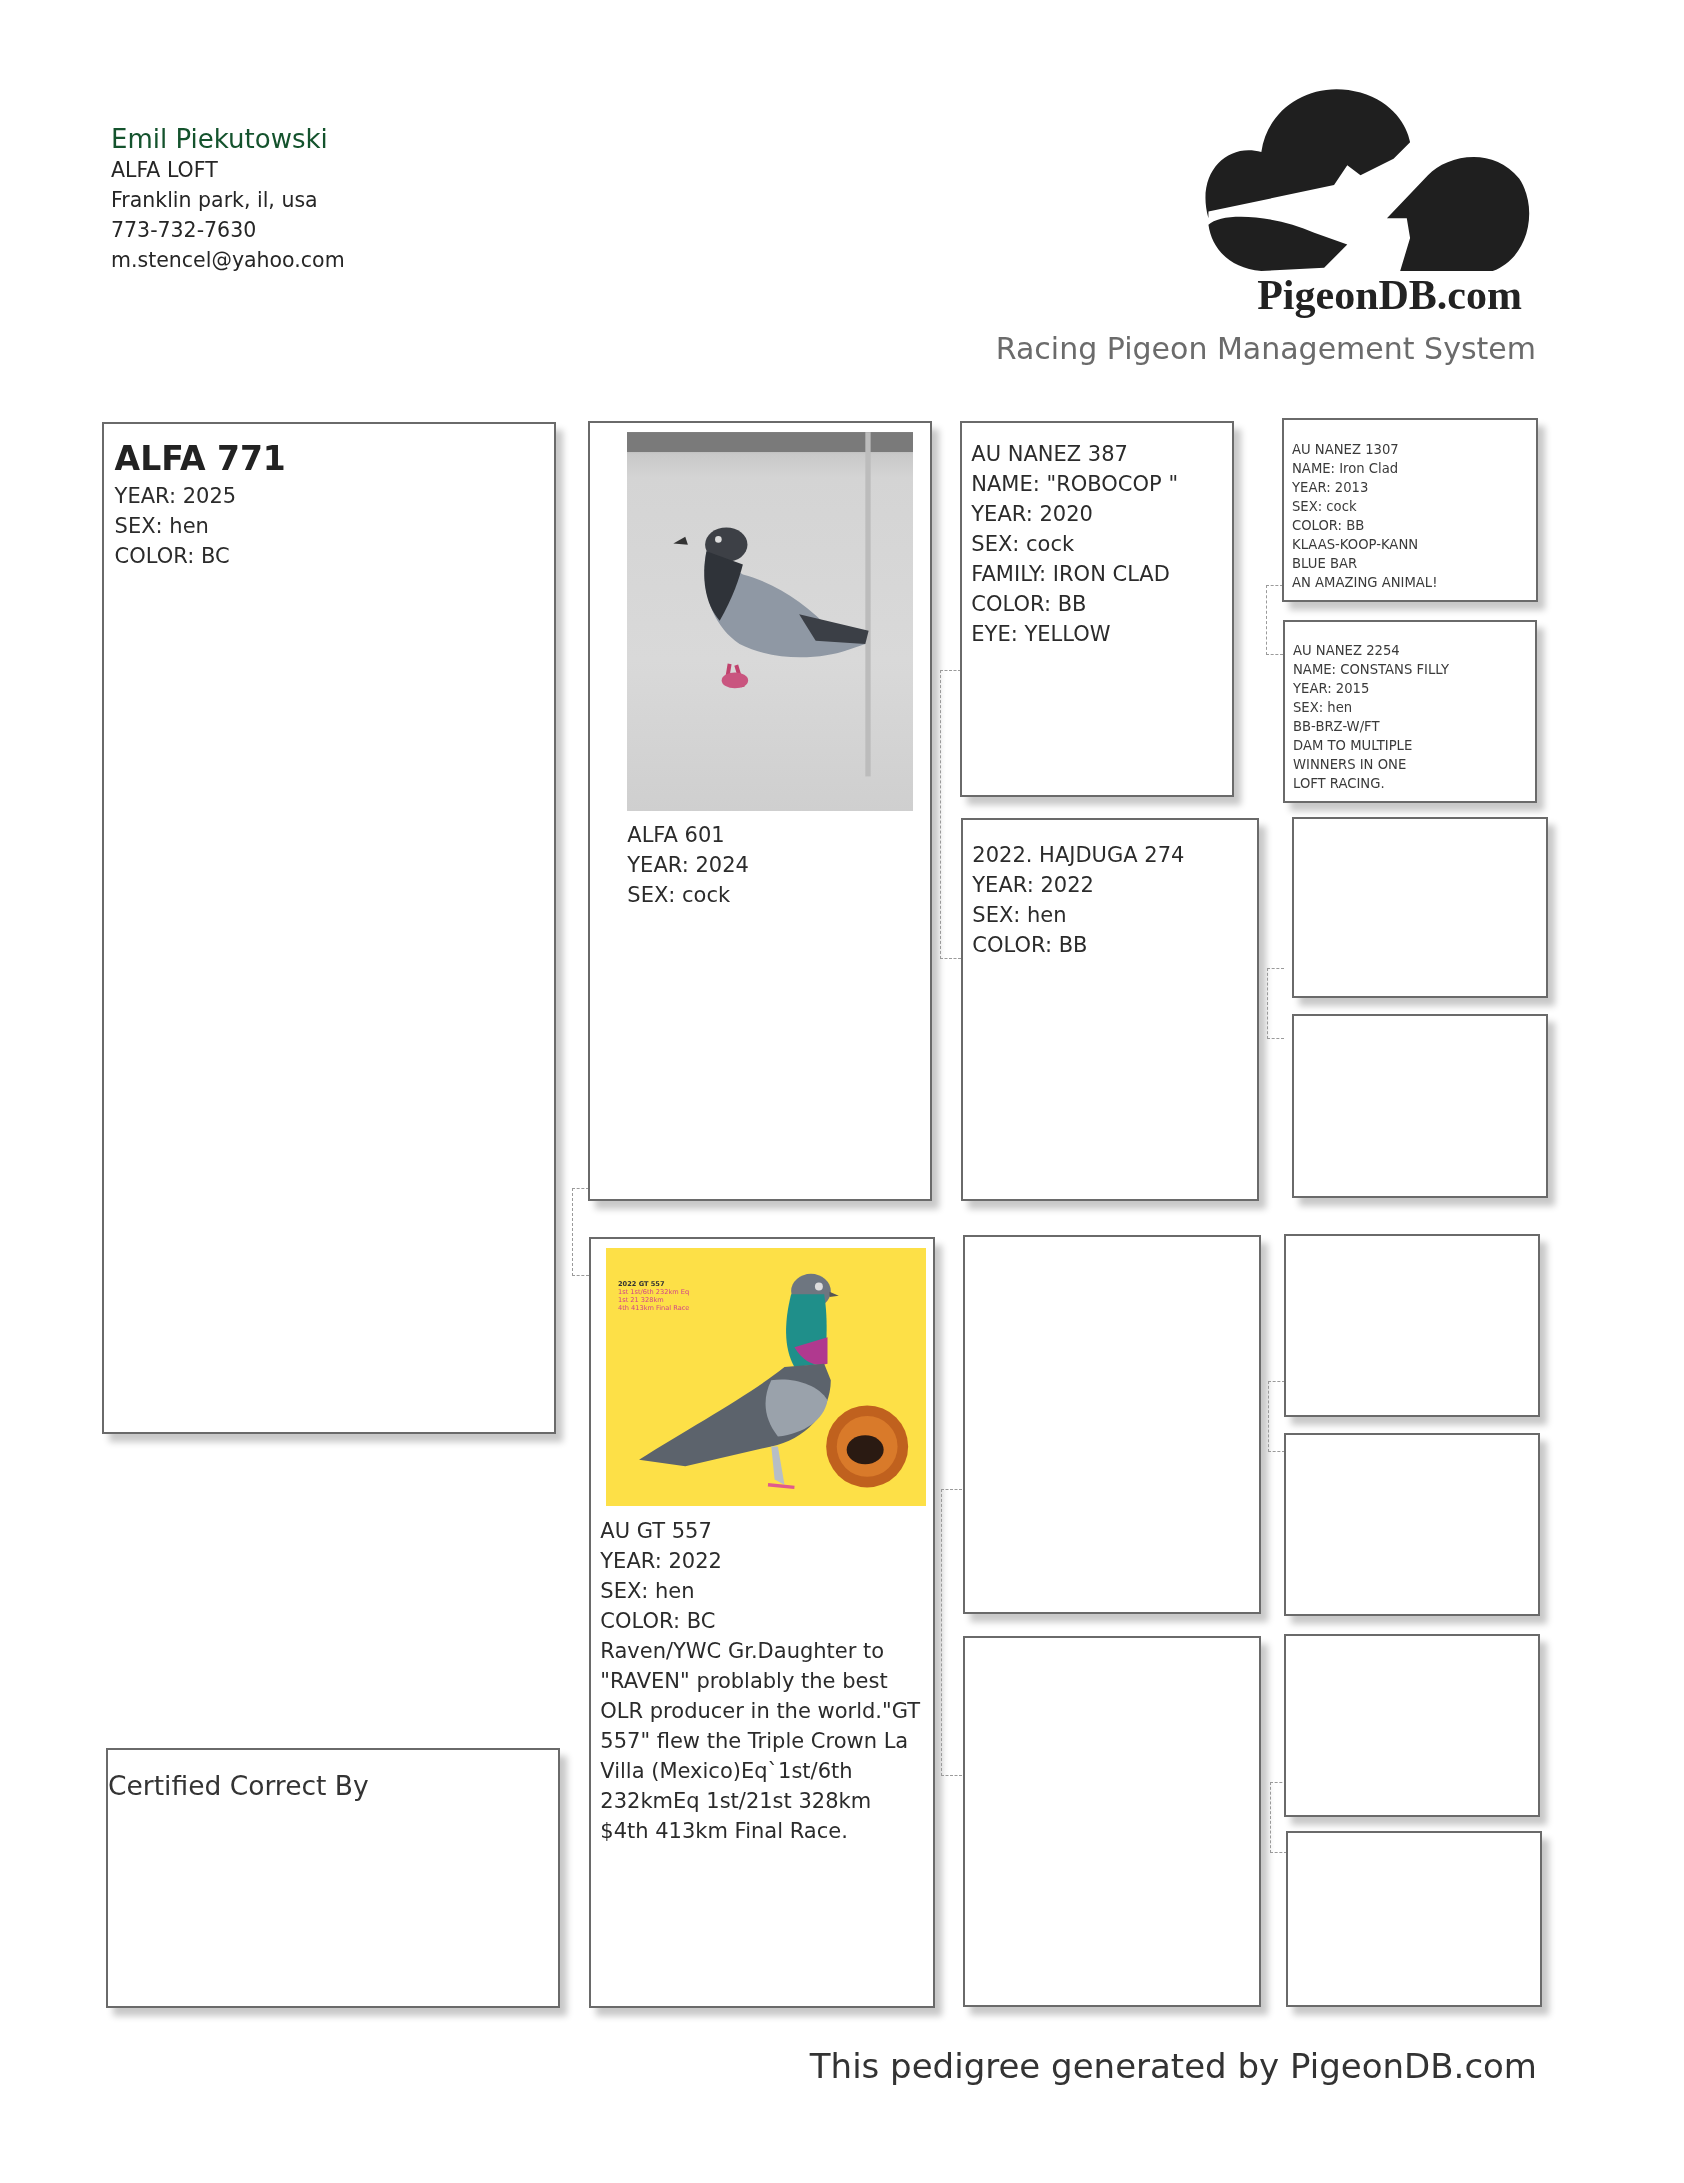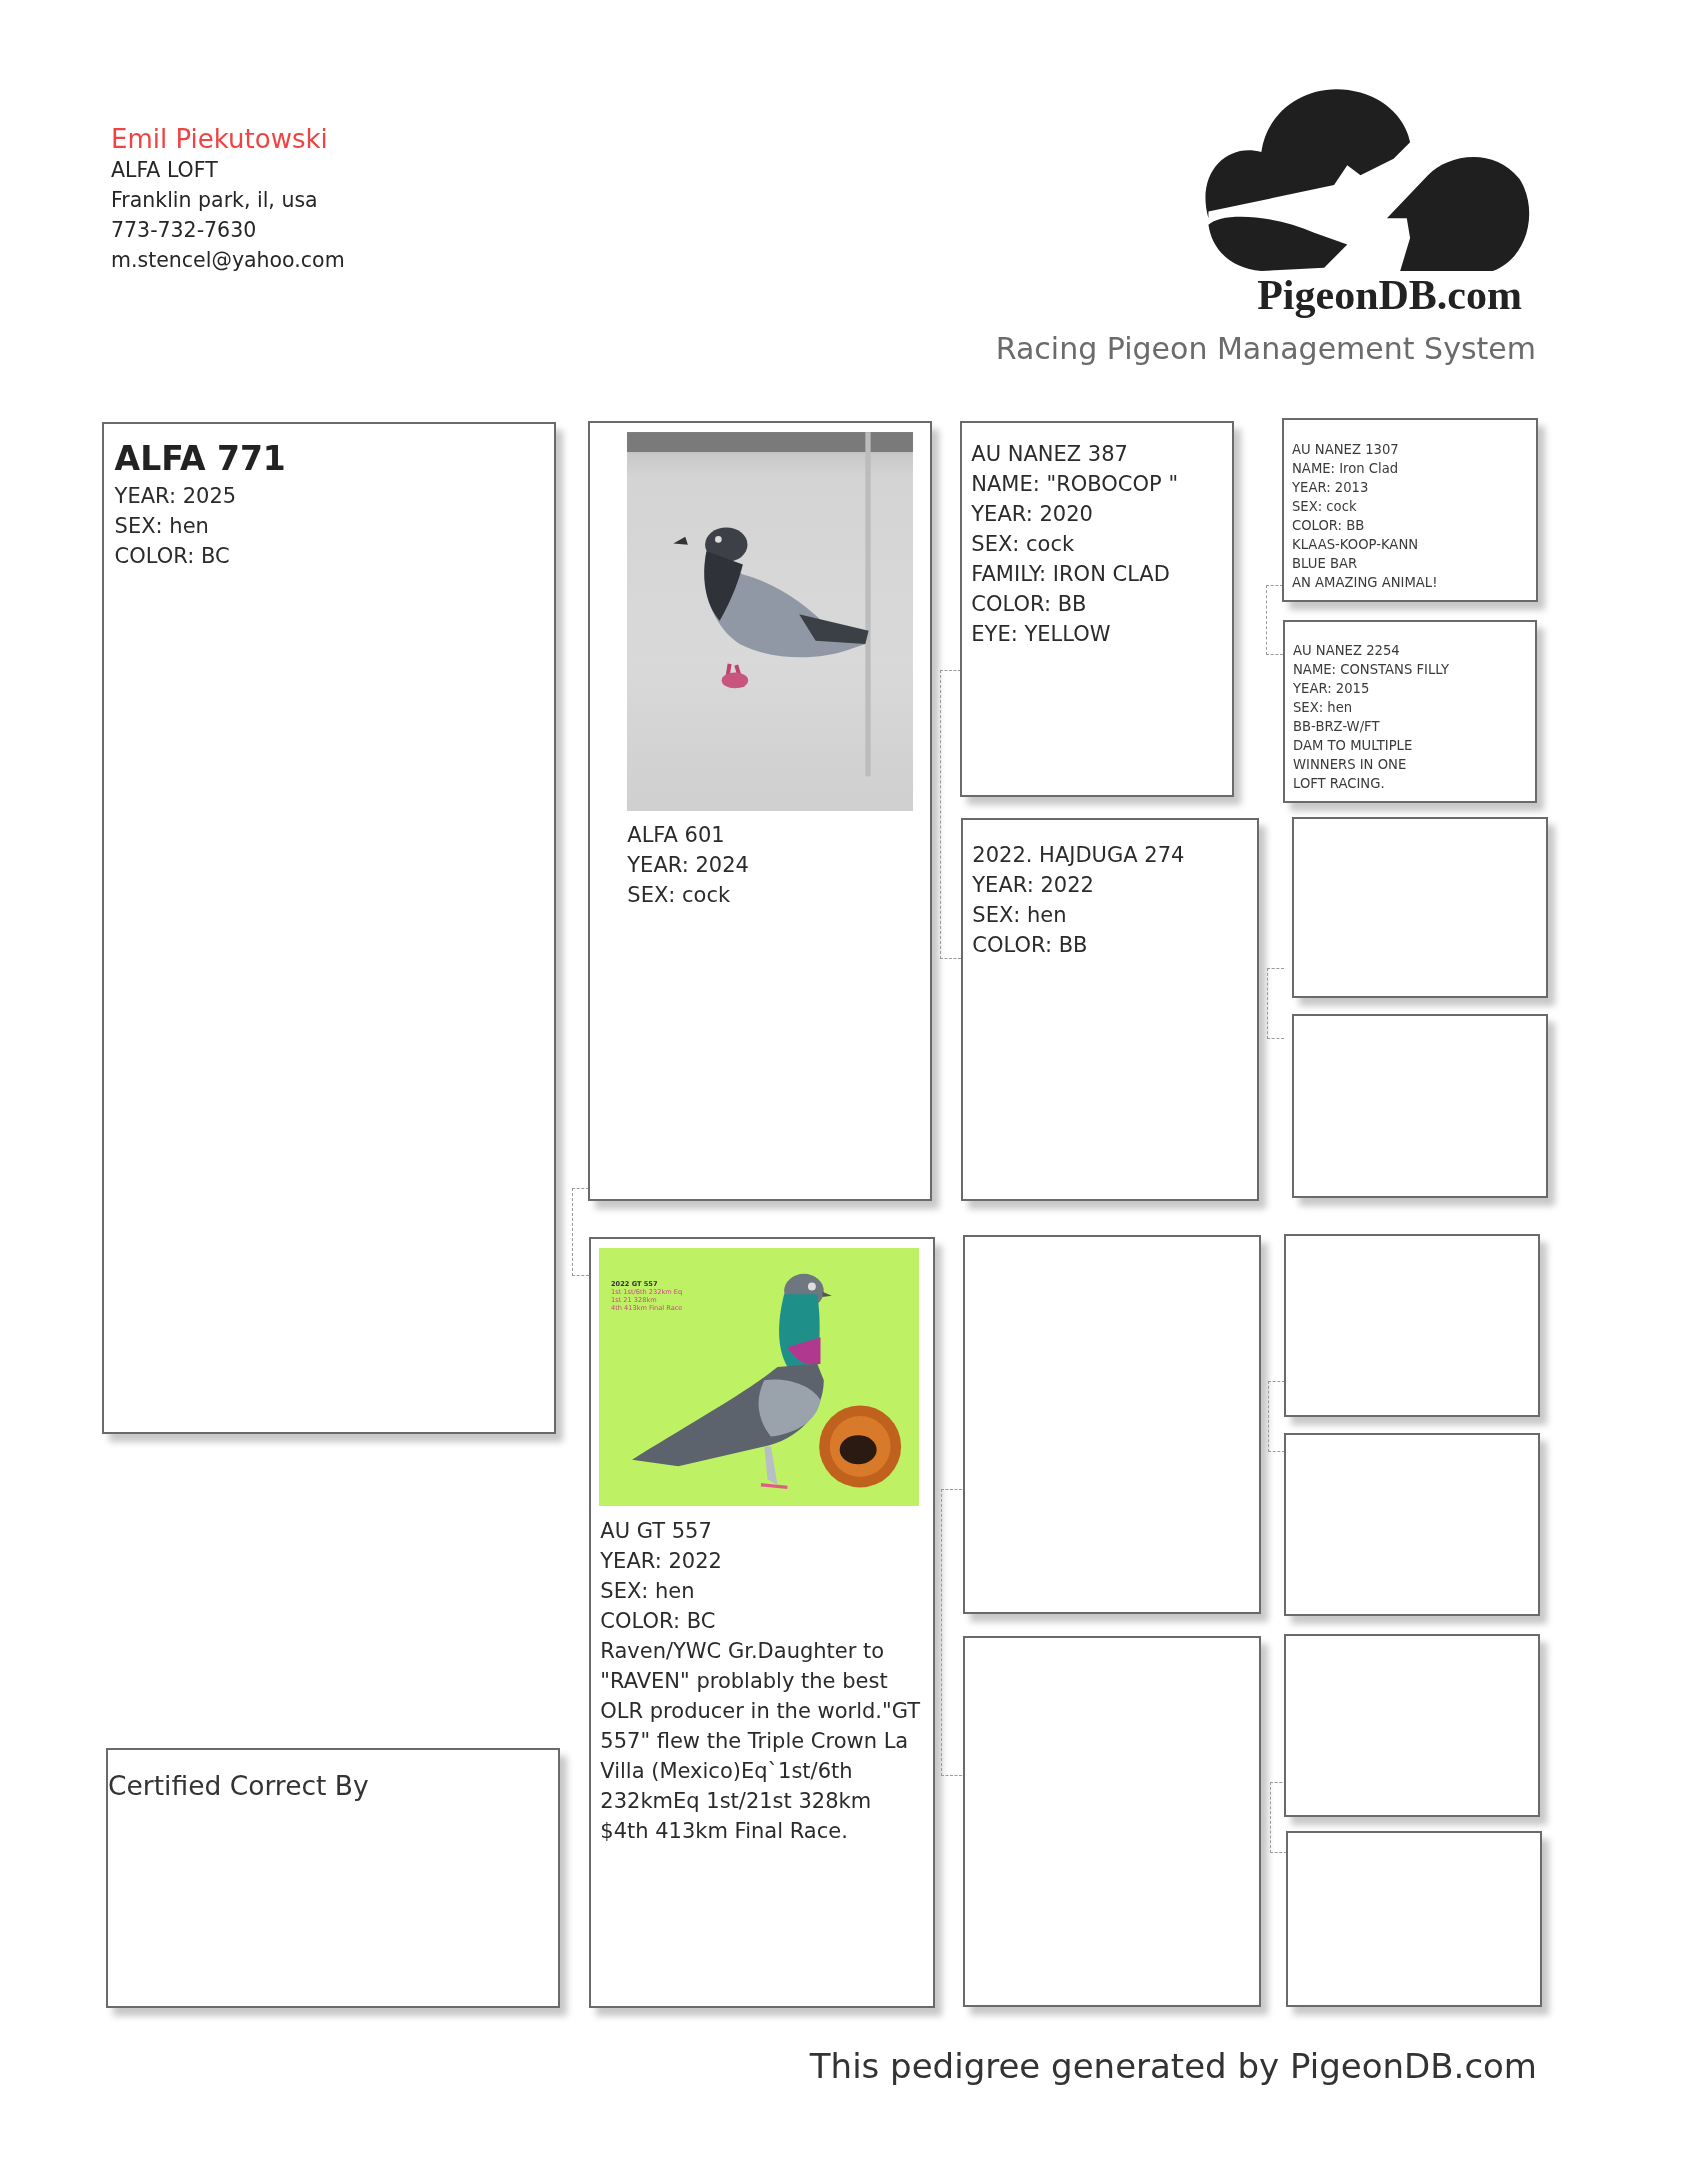--- a/index.html
+++ b/index.html
@@ -2,42 +2,42 @@
 <html style="font-size:10.6px"><head>
 <meta charset="utf-8">
 <style>
   html, body { margin:0; padding:0; background:#ffffff; }
   body { width:1684px; height:2183px; position:relative; overflow:hidden;
          font-family:"DejaVu Sans", "Liberation Sans", sans-serif; color:#262626; }
   .abs { position:absolute; }
 
   
   .owner { left:111px; top:123px; }
-  .owner .name { font-size:26px; line-height:32px; color:#ef4444; }
+  .owner .name { font-size:26px; line-height:32px; color:#14532d; }
   .owner .line { font-size:20.5px; line-height:30px; color:#262626; }
 
   
   .logo { left:1182px; top:79px; width:357px; height:199px; }
   .brand { left:1178px; top:271px; width:344px; text-align:right;
            font-size:42px; font-weight:bold; color:#222; letter-spacing:0px;font-family:Liberation Serif, serif; }
   .tagline { left:953px; top:331px; width:583px; text-align:right;
              font-size:30px; color:#6b6b6b; }
 
   
   .box { position:absolute; background:#fff; border:2px solid #6a6a6a;
          box-shadow: 6.6px 8px 6.6px rgba(0,0,0,0.22); box-sizing:border-box; }
   .txt { font-size:21px; line-height:30px; color:#2b2b2b; }
   .txt-sm { font-size:13.2px; line-height:19px; color:#3a3a3a; }
   .subject-title { font-size:33px; font-weight:bold; line-height:44px; color:#222; }
 
   .connector { position:absolute; border:1.3px dashed #9a9a9a; border-right:none; }
 
   .photo1 { position:absolute; left:37px; top:9.3px; width:286px; height:379px;
             background:linear-gradient(180deg,#9a9a9a 0%,#c9c9c9 6%,#d4d4d4 12%,#d9d9d9 60%,#cfcfcf 100%); }
-  .photo2 { position:absolute; left:8px; top:9.3px; width:320px; height:258px; background:#bef264;text-decoration:underline; }
+  .photo2 { position:absolute; left:15px; top:9.3px; width:320px; height:258px; background:#fde047;text-decoration:underline; }
 
   .certified-title { font-size:26.5px; color:#333; text-align:left; margin-top:20px; }
   .footer { right:147px; top:2046px; font-size:34px; color:#333; }
 </style>
 </head>
 <body>
 
 <div class="abs owner">
   <div class="name">Emil Piekutowski</div>
   <div class="line">ALFA LOFT</div>

